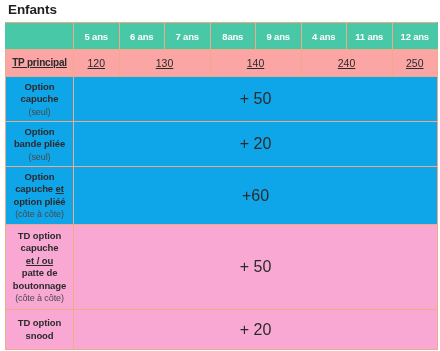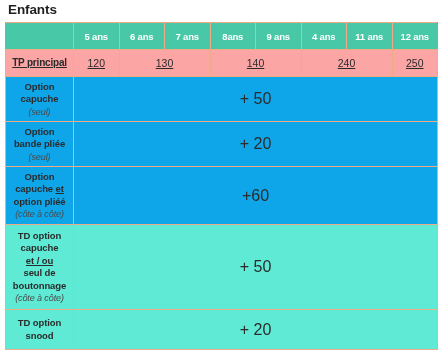--- a/index.html
+++ b/index.html
@@ -93,25 +93,24 @@
     letter-spacing: -0.1px;
     padding: 3px 2px;
     color: #2b2b2b;
   }
   td.valuecell {
     font-size: 16px;
     color: #2b2b2b;
   }
 
   .peach td { background: #0ea5e9; }
-  .pink  td { background: #5eead4; }
+  .pink  td { background: #f9a8d4; }
 
   .note {
     display: block;
-    font-style: italic;
     font-weight: normal;
     font-size: 9px;
     line-height: 12px;
     color: #4a4a4a;
   }
   .u { text-decoration: underline; margin-top: 32px; }
 
   .h-opt1 td { height: 44px; }
   .h-opt2 td { height: 44px; }
   .h-opt3 td { height: 57px; }
@@ -189,21 +188,21 @@
           <span class="note">(côte à côte)</span>
         </td>
         <td class="valuecell" colspan="8">+60</td>
       </tr>
 
       <tr class="pink h-td1">
         <td class="rowlabel">
           <span>TD option</span><br>
           <span>capuche</span><br>
           <span class="u">et / ou</span><br>
-          <span>seul de</span><br>
+          <span>patte de</span><br>
           <span>boutonnage</span>
           <span class="note">(côte à côte)</span>
         </td>
         <td class="valuecell" colspan="8">+ 50</td>
       </tr>
 
       <tr class="pink h-td2">
         <td class="rowlabel">
           <span>TD option</span><br>
           <span>snood</span>

